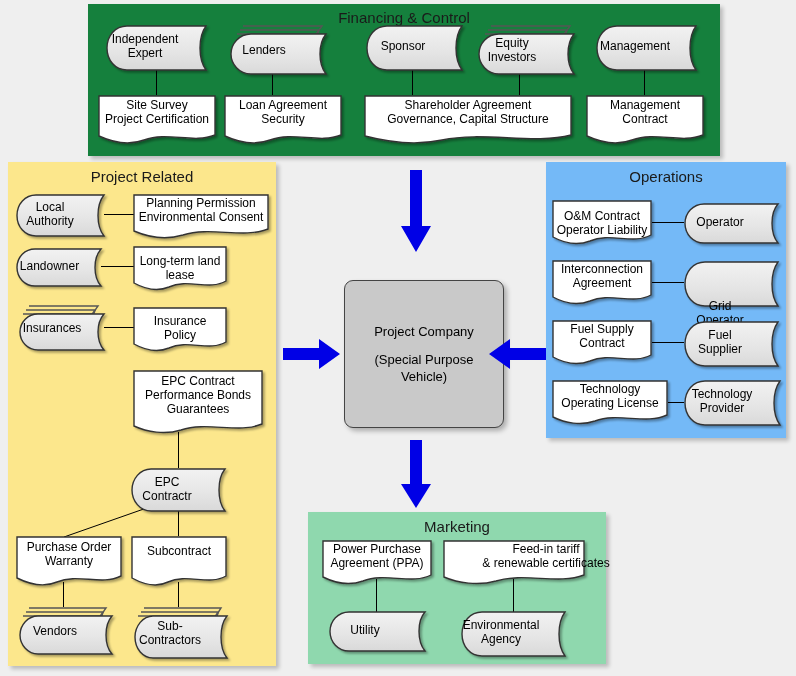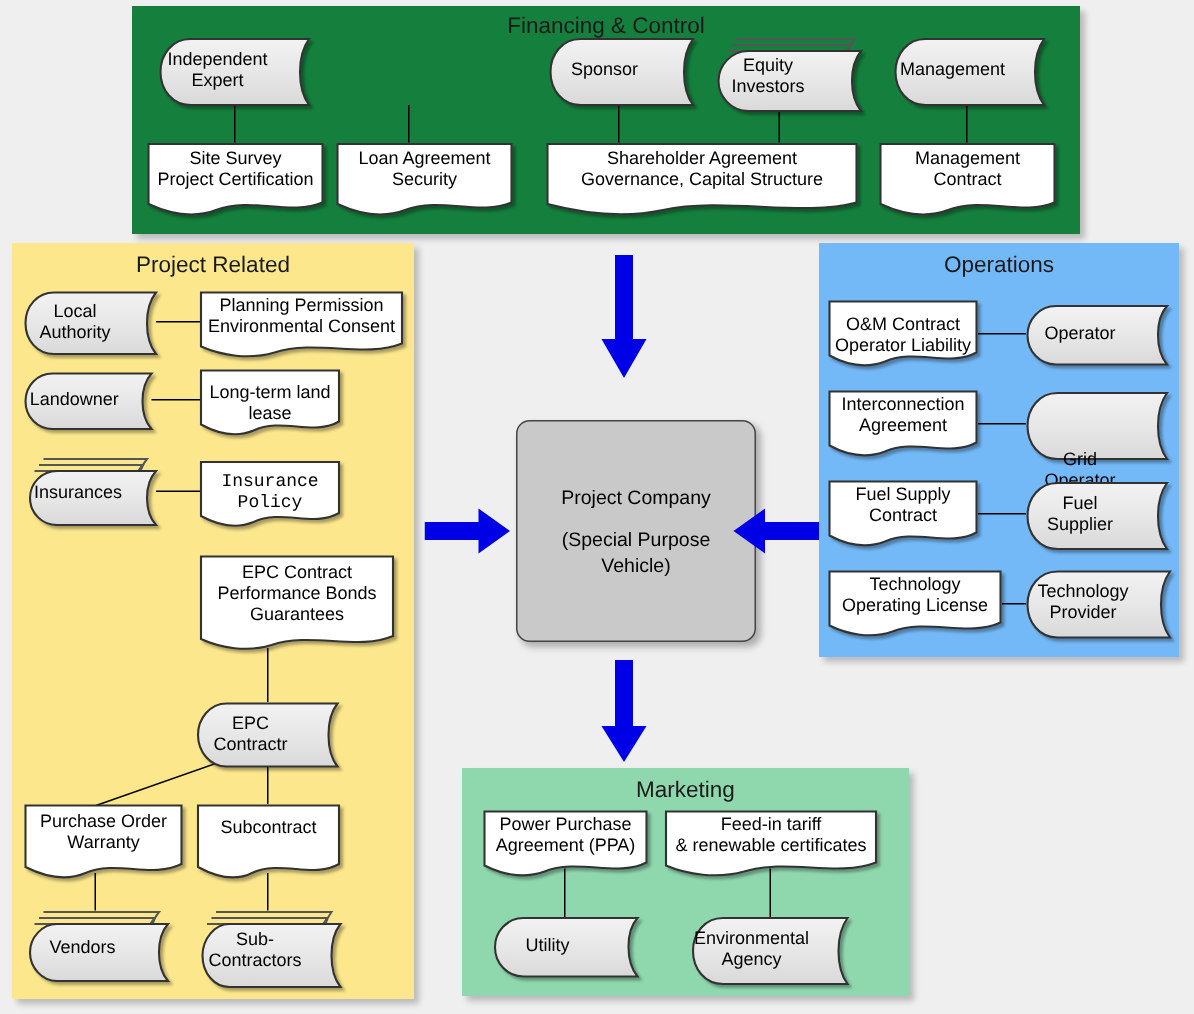--- a/index.html
+++ b/index.html
@@ -112,20 +112,31 @@
       <path d="M21,1 L100,1 C92,12 92,34 100,45 L21,45 C9,45 1,35 1,23 C1,11 9,1 21,1 Z" fill="url(#actorGrad)" stroke="#333" stroke-width="1.4" filter="url(#sh)"></path>
     </svg>
     <div class="lbl" style="padding-right:22px;">
       <div>
         <div>Independent</div>
         <div>Expert</div>
       </div>
     </div>
   </div>
 
+  <div class="actor" style="left:226px;top:25px;width:94px;height:42px;">
+    <svg width="118" height="50" viewBox="0 0 118 50">
+      <path d="M17,1 L96,1 C88,10 88,28 96,37" fill="none" stroke="#555" stroke-width="1.3"></path>
+      <path d="M14,5 L93,5 C85,14 85,32 93,41" fill="none" stroke="#555" stroke-width="1.3"></path>
+      <path d="M11,9 L90,9 C82,18 82,36 90,45" fill="none" stroke="#555" stroke-width="1.3"></path>
+      <path d="M25,9 L100,9 C92,19 92,39 100,49 L25,49 C13,49 5,39 5,29 C5,19 13,9 25,9 Z" fill="url(#actorGrad)" stroke="#333" stroke-width="1.4" filter="url(#sh)"></path>
+    </svg>
+    <div class="lbl" style="padding-right:18px;padding-top:8px;">
+      <div>Lenders</div>
+    </div>
+  </div>
 
   <div class="actor" style="left:366px;top:25px;width:96px;height:42px;">
     <svg width="118" height="46" viewBox="0 0 118 46">
       <path d="M21,1 L96,1 C88,12 88,34 96,45 L21,45 C9,45 1,35 1,23 C1,11 9,1 21,1 Z" fill="url(#actorGrad)" stroke="#333" stroke-width="1.4" filter="url(#sh)"></path>
     </svg>
     <div class="lbl" style="padding-right:22px;">
       <div>Sponsor</div>
     </div>
   </div>
 
@@ -294,21 +305,21 @@
         <div>Long-term land</div>
         <div>lease</div>
       </div>
     </div>
   </div>
 
   <div class="doc" style="left:133px;top:307px;width:94px;height:42px;">
     <svg width="100" height="50" viewBox="0 0 100 50">
       <path d="M1,1 L93,1 L93,35 C76,45 55,32 36,41 C24,46 12,43 1,37 Z" fill="#fff" stroke="#333" stroke-width="1.4" filter="url(#sh)"></path>
     </svg>
-    <div class="lbl" style="padding-bottom:0;font-family:Liberation Mono, monospace;">
+    <div class="lbl" style="padding-bottom:0;">
       <div>
         <div>Insurance</div>
         <div>Policy</div>
       </div>
     </div>
   </div>
 
   <div class="doc" style="left:133px;top:370px;width:130px;height:62px;">
     <svg width="134" height="70" viewBox="0 0 134 70">
       <path d="M1,1 L129,1 L129,54 C106,64 74,51 48,60 C32,65 14,62 1,56 Z" fill="#fff" stroke="#333" stroke-width="1.4" filter="url(#sh)"></path>
@@ -445,21 +456,21 @@
         <div>Power Purchase</div>
         <div>Agreement (PPA)</div>
       </div>
     </div>
   </div>
 
   <div class="doc" style="left:443px;top:540px;width:142px;height:42px;">
     <svg width="148" height="50" viewBox="0 0 148 50">
       <path d="M1,1 L141,1 L141,35 C115,45 82,32 53,41 C35,46 15,43 1,37 Z" fill="#fff" stroke="#333" stroke-width="1.4" filter="url(#sh)"></path>
     </svg>
-    <div class="lbl" style="padding-bottom:10px;">
+    <div class="lbl" style="padding-bottom:10px;margin-left:32px;">
       <div>
         <div>Feed-in tariff</div>
         <div>&amp; renewable certificates</div>
       </div>
     </div>
   </div>
 
   <div class="actor" style="left:329px;top:611px;width:96px;height:38px;">
     <svg width="118" height="42" viewBox="0 0 118 42">
       <path d="M20,1 L96,1 C88,10 88,30 96,40 L20,40 C9,40 1,31 1,20.5 C1,10 9,1 20,1 Z" fill="url(#actorGrad)" stroke="#333" stroke-width="1.4" filter="url(#sh)"></path>

